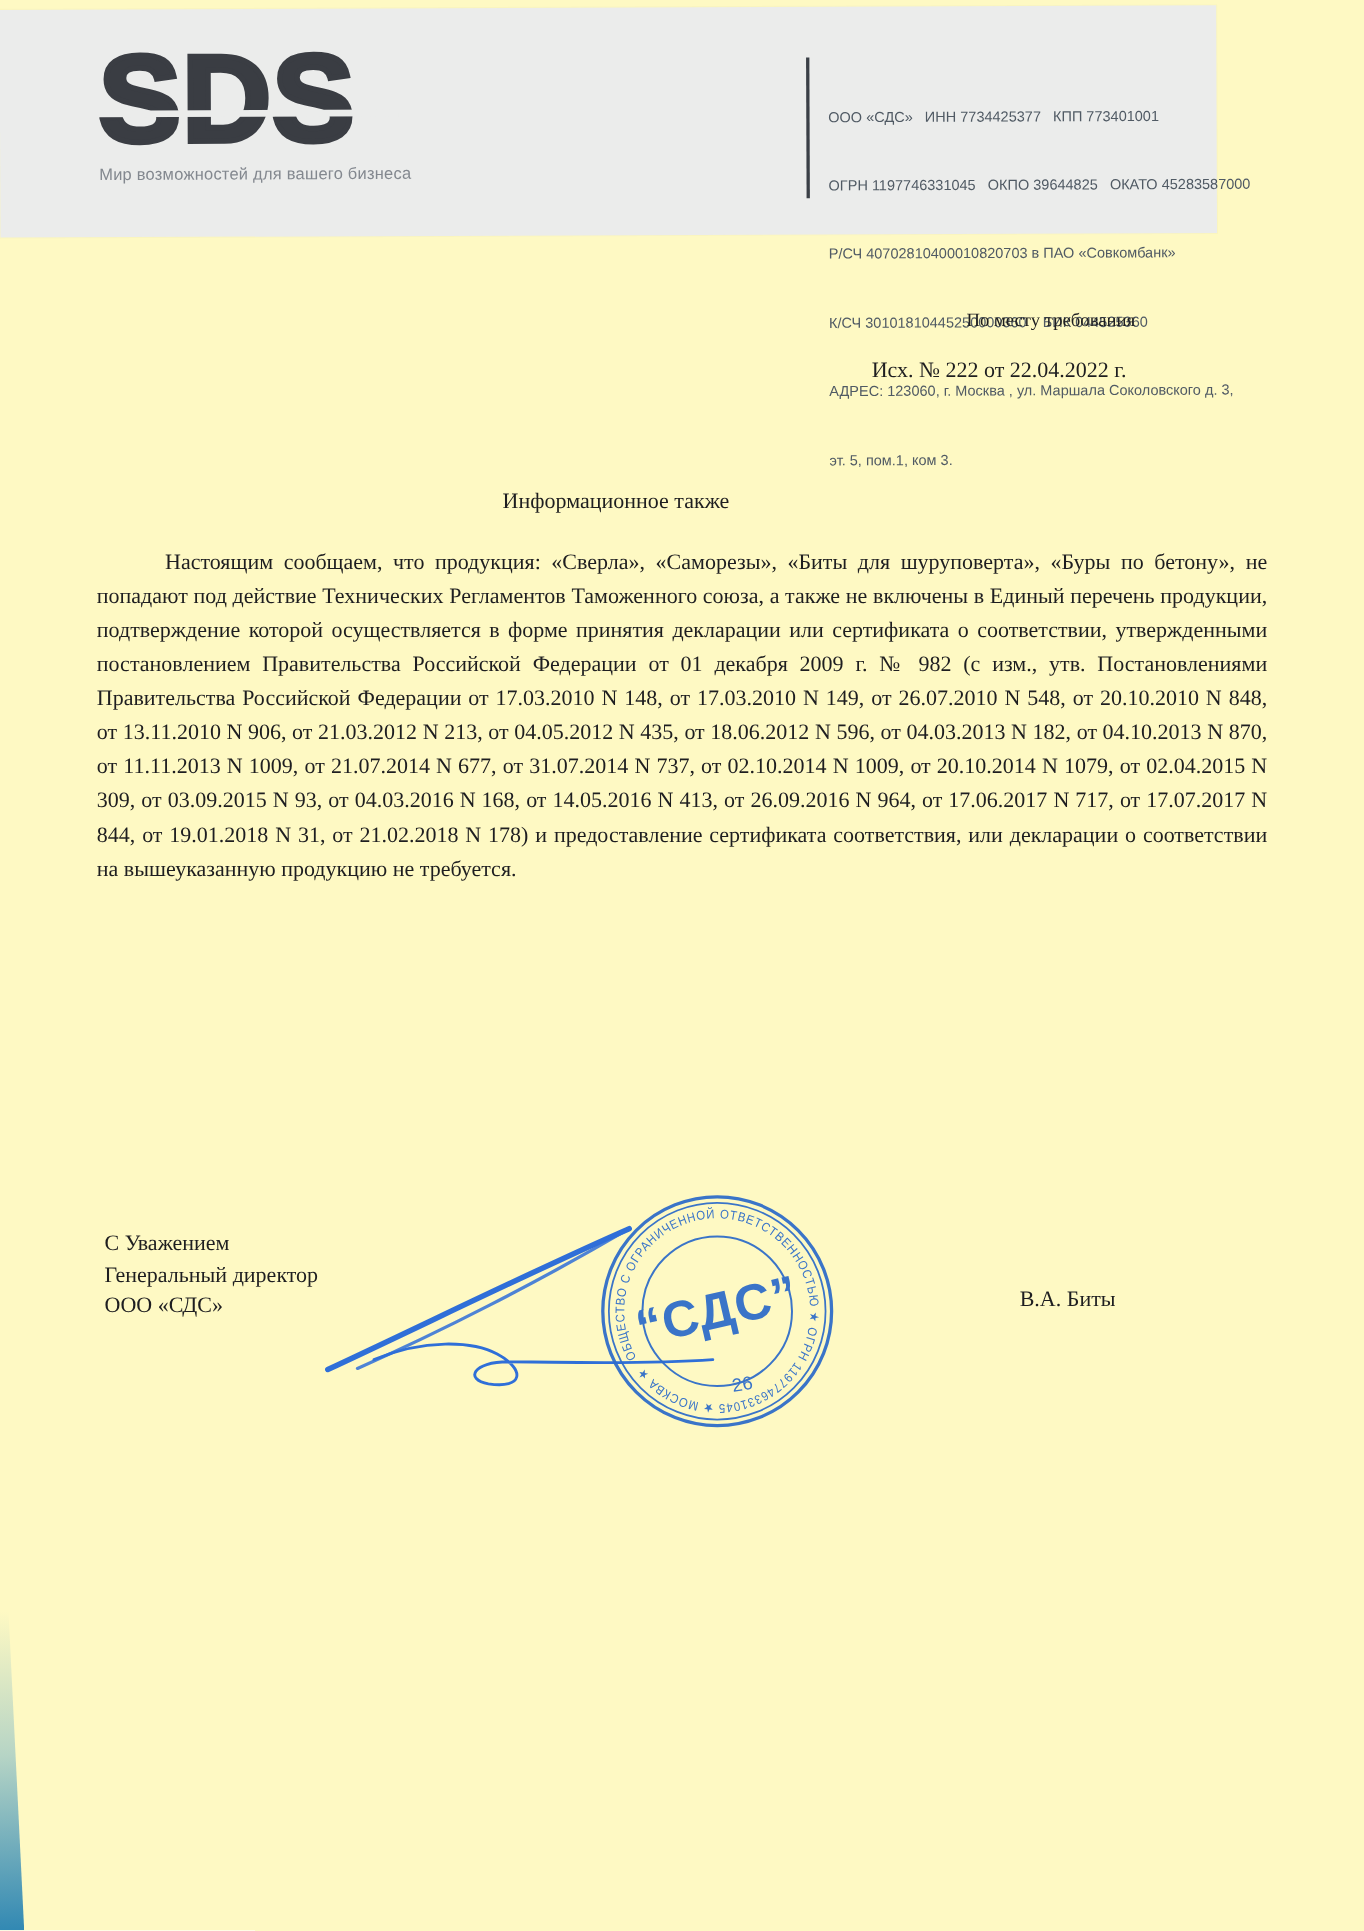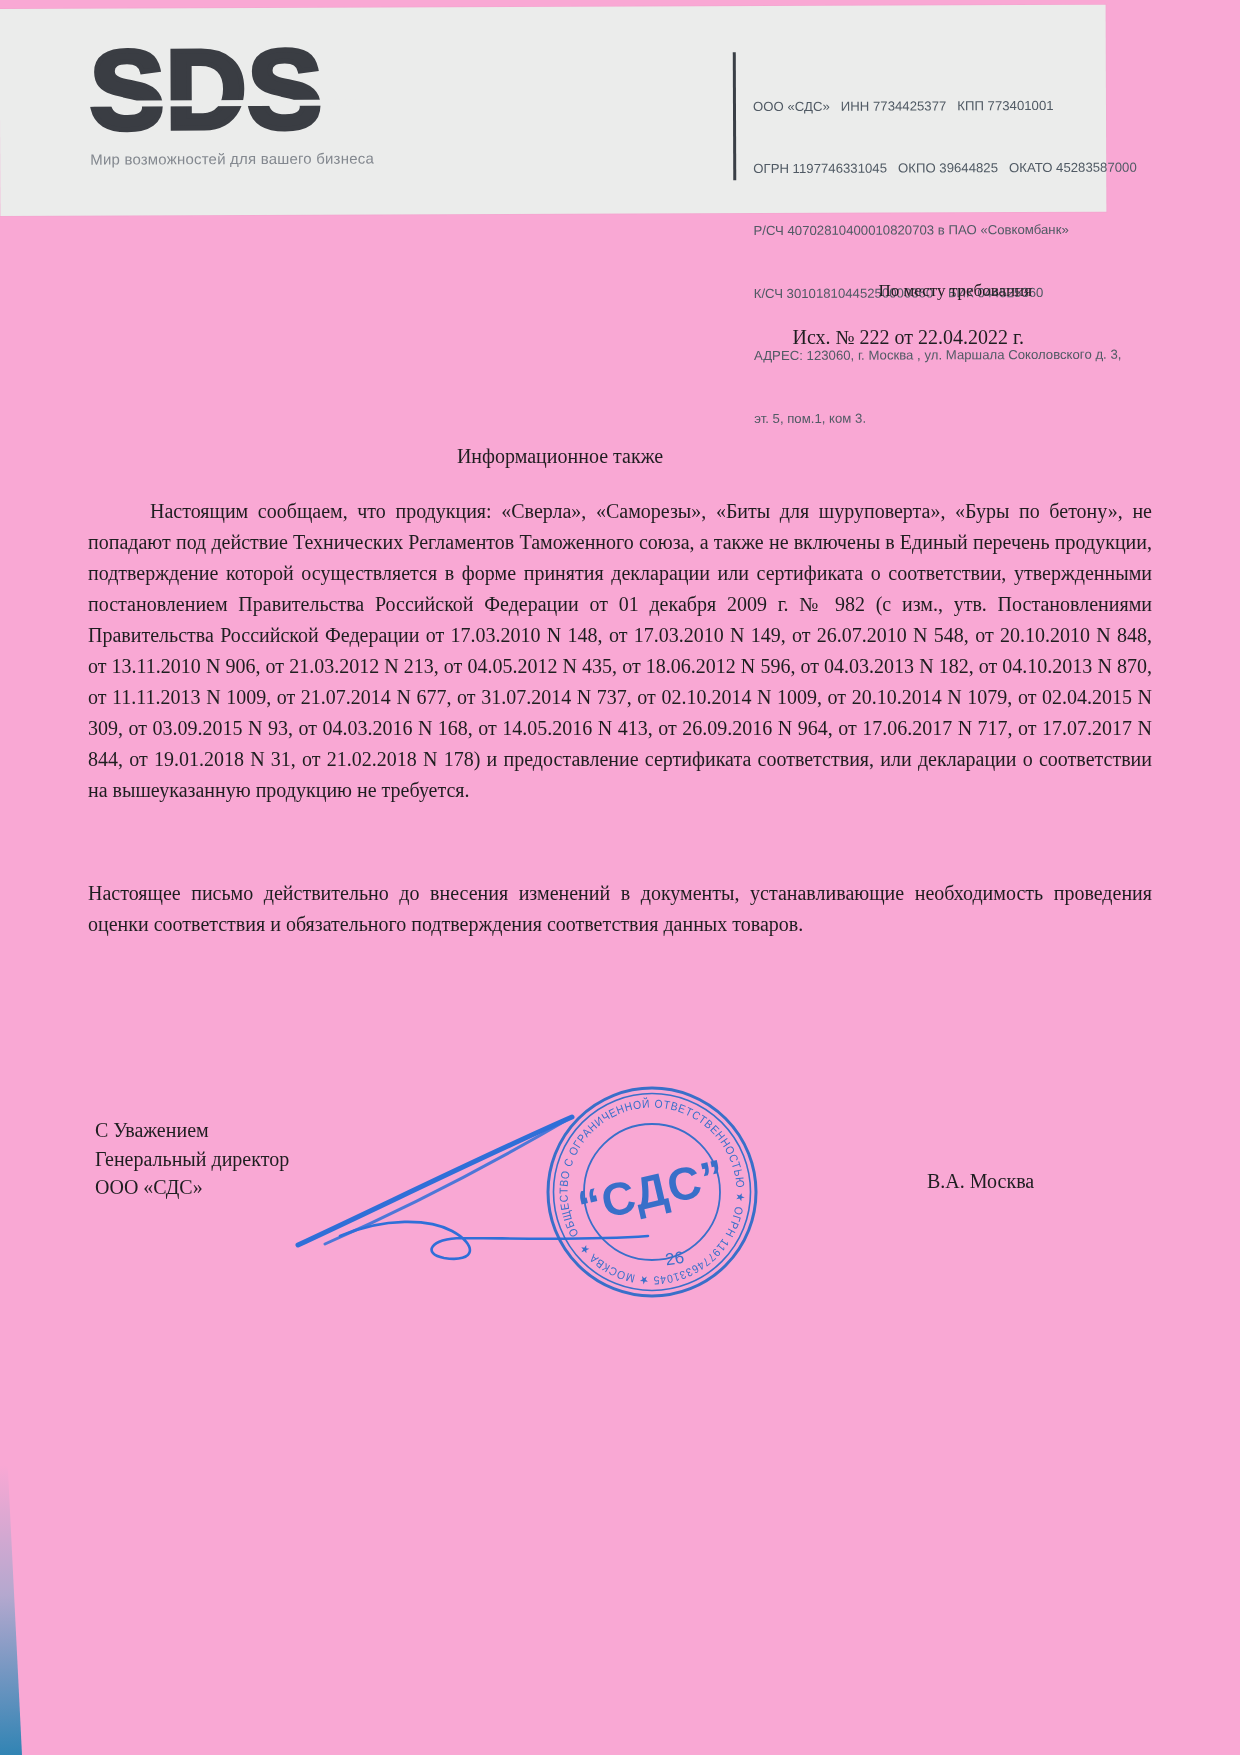--- a/index.html
+++ b/index.html
@@ -1,21 +1,21 @@
 <!DOCTYPE html>
 <html lang="ru"><head>
 <meta charset="utf-8">
 <style>
   * { margin: 0; padding: 0; box-sizing: border-box; }
   html, body { background: #ffffff; }
   .page {
     position: relative;
     width: 1240px;
     height: 1755px;
-    background: #f9a8d4;
+    background: #fef9c3;
     overflow: hidden;
     font-family: "Liberation Serif", serif;
     color: #1e1e20;
   }
 
   
   .header-band {
     position: absolute;
     left: 0; top: 9px;
     width: 1106px; height: 207px;
@@ -151,21 +151,20 @@
       <div>АДРЕС: 123060, г. Москва , ул. Маршала Соколовского д. 3,</div>
       <div>эт. 5, пом.1, ком 3.</div>
     </div>
   </div>
 
   <div class="recipient-line">По месту требования</div>
   <div class="outgoing-ref">Исх. № 222 от 22.04.2022 г.</div>
 
   <div class="letter-title">Информационное также</div>
   <div class="para para-1">Настоящим сообщаем, что продукция: «Сверла», «Саморезы», «Биты для шуруповерта», «Буры по бетону», не попадают под действие Технических Регламентов Таможенного союза, а также не включены в Единый перечень продукции, подтверждение которой осуществляется в форме принятия декларации или сертификата о соответствии, утвержденными постановлением Правительства Российской Федерации от 01 декабря 2009 г. № 982 (с изм., утв. Постановлениями Правительства Российской Федерации от 17.03.2010 N 148, от 17.03.2010 N 149, от 26.07.2010 N 548, от 20.10.2010 N 848, от 13.11.2010 N 906, от 21.03.2012 N 213, от 04.05.2012 N 435, от 18.06.2012 N 596, от 04.03.2013 N 182, от 04.10.2013 N 870, от 11.11.2013 N 1009, от 21.07.2014 N 677, от 31.07.2014 N 737, от 02.10.2014 N 1009, от 20.10.2014 N 1079, от 02.04.2015 N 309, от 03.09.2015 N 93, от 04.03.2016 N 168, от 14.05.2016 N 413, от 26.09.2016 N 964, от 17.06.2017 N 717, от 17.07.2017 N 844, от 19.01.2018 N 31, от 21.02.2018 N 178) и предоставление сертификата соответствия, или декларации о соответствии на вышеуказанную продукцию не требуется.</div>
-  <div class="para para-2">Настоящее письмо действительно до внесения изменений в документы, устанавливающие необходимость проведения оценки соответствия и обязательного подтверждения соответствия данных товаров.</div>
 
   <div class="closing-block">
     <div>С Уважением</div>
     <div>Генеральный директор</div>
     <div>ООО «СДС»</div>
   </div>
 
   <svg class="signature-svg" viewBox="0 0 420 190">
     <g fill="none" stroke="#2f6fd8" stroke-linecap="round" stroke-linejoin="round">
       <path d="M 18 150 C 100 112, 205 60, 292 22" stroke-width="5"></path>
@@ -183,17 +182,17 @@
     <defs>
       <path id="stamp-text-circle" d="M 41.8 157.3 A 84.5 84.5 0 1 1 188.2 72.8 A 84.5 84.5 0 1 1 41.8 157.3"></path>
     </defs>
     <text font-family="Liberation Sans, sans-serif" font-size="11.5" letter-spacing="0.8" fill="#2e6cc9" textLength="520" lengthAdjust="spacingAndGlyphs">
       <textPath href="#stamp-text-circle">ОБЩЕСТВО С ОГРАНИЧЕННОЙ ОТВЕТСТВЕННОСТЬЮ ★ ОГРН 1197746331045 ★ МОСКВА ★</textPath>
     </text>
     <text x="115" y="130" text-anchor="middle" font-family="Liberation Sans, sans-serif" font-size="46" font-weight="bold" letter-spacing="1" fill="#2e6cc9" transform="rotate(-13 115 115)">“СДС”</text>
     <text x="138" y="187" text-anchor="middle" font-family="Liberation Sans, sans-serif" font-size="17" fill="#2e6cc9" transform="rotate(-9 138 183)">26</text>
   </svg>
 
-  <div class="signer-name">В.А. Москва</div>
+  <div class="signer-name">В.А. Биты</div>
 
   <div class="scan-edge-artifact"></div>
 
 </div>
 
 </body></html>

